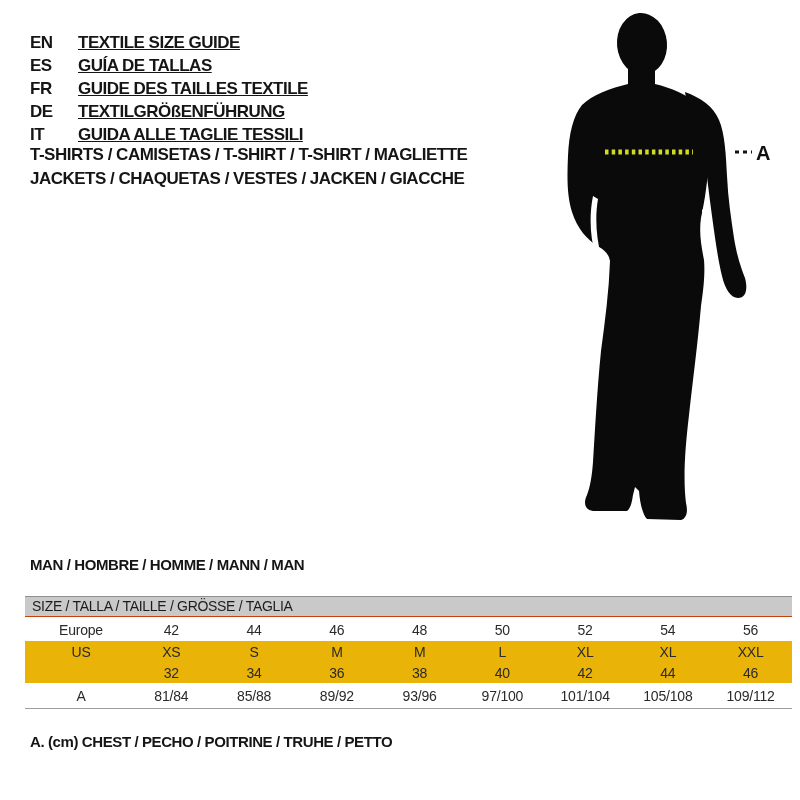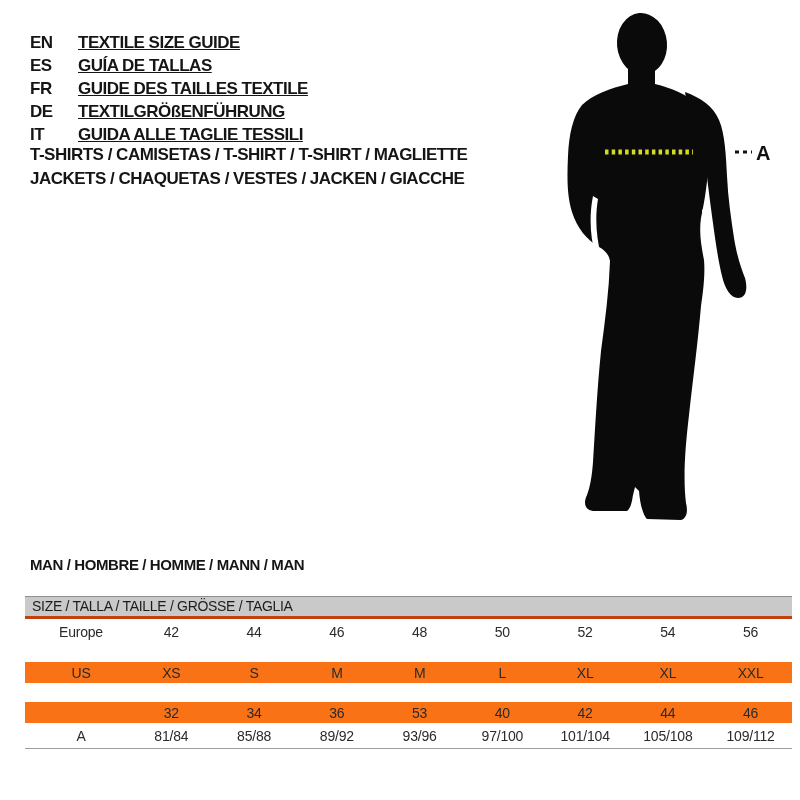--- a/index.html
+++ b/index.html
@@ -22,31 +22,31 @@
   
   .figure{position:absolute;left:535px;top:10px;width:245px;height:515px;}
   .figure svg text{font-family:"Liberation Sans", sans-serif;}
 
   
   .man-title{position:absolute;left:30px;top:556px;font-size:15px;font-weight:bold;letter-spacing:-0.4px;text-align:center;}
 
   
   .size-table{position:absolute;left:25px;top:596px;width:767px;border-top:1px solid #8f8f8f;}
   .st-header{
-    height:19px;line-height:19px;background:#c9c9c9;border-bottom:3px solid #c2410c;
+    height:19px;line-height:19px;background:#c9c9c9;border-bottom:1px solid #c2410c;
     padding-left:7px;font-size:14px;letter-spacing:-0.3px;color:#1c1c1c;
   }
   .st-row{
     display:grid;grid-template-columns:105px repeat(8,1fr);
     align-items:center;font-size:14px;color:#2a2a2a;letter-spacing:-0.2px;
   }
   .st-row .st-label{padding-left:7px;text-align:center;}
   .st-row .st-cell{text-align:center;}
   .row-europe{height:22px;margin-top:2px;}
-  .row-shade{height:21px;background:#f97316;margin-top:19px;}
+  .row-shade{height:21px;background:#eab308;}
   .row-a{height:25px;border-bottom:1px solid #9e9e9e;}
 
   
   .note{position:absolute;left:30px;top:733px;font-size:15px;font-weight:bold;letter-spacing:-0.4px;}
 </style>
 </head>
 <body>
 
 <div class="canvas">
 
@@ -153,34 +153,35 @@
       <span class="st-cell">XL</span>
       <span class="st-cell">XL</span>
       <span class="st-cell">XXL</span>
     </div>
 
     <div class="st-row row-shade">
       <span class="st-label"></span>
       <span class="st-cell">32</span>
       <span class="st-cell">34</span>
       <span class="st-cell">36</span>
-      <span class="st-cell">53</span>
+      <span class="st-cell">38</span>
       <span class="st-cell">40</span>
       <span class="st-cell">42</span>
       <span class="st-cell">44</span>
       <span class="st-cell">46</span>
     </div>
 
     <div class="st-row row-a">
       <span class="st-label">A</span>
       <span class="st-cell">81/84</span>
       <span class="st-cell">85/88</span>
       <span class="st-cell">89/92</span>
       <span class="st-cell">93/96</span>
       <span class="st-cell">97/100</span>
       <span class="st-cell">101/104</span>
       <span class="st-cell">105/108</span>
       <span class="st-cell">109/112</span>
     </div>
   </div>
 
+  <div class="note">A. (cm) CHEST / PECHO / POITRINE / TRUHE / PETTO</div>
 
 </div>
 
 </body></html>

